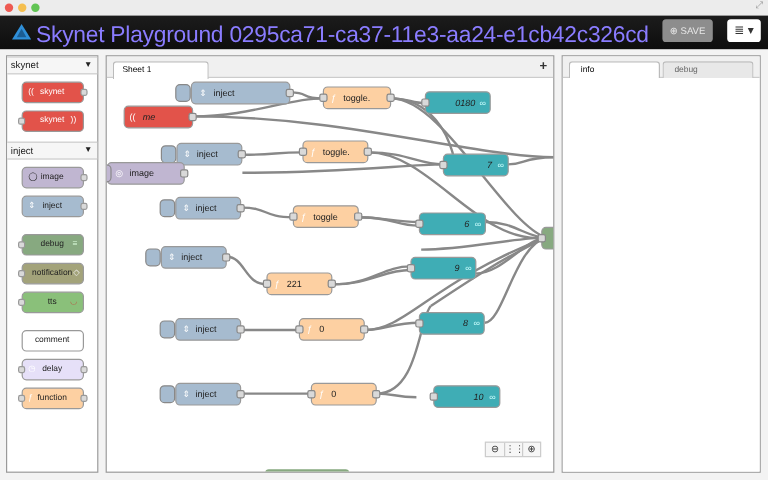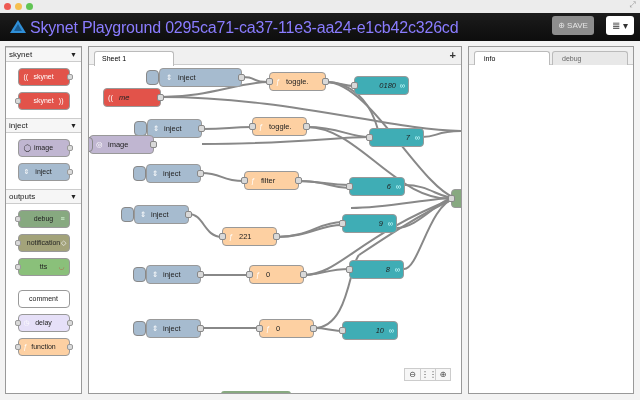--- a/index.html
+++ b/index.html
@@ -1,21 +1,21 @@
 <!DOCTYPE html>
 <html><head>
 <meta charset="utf-8">
 <style>
 *{box-sizing:border-box;margin:0;padding:0}
 html,body{width:640px;height:400px;overflow:hidden;background:#f3f3f3;font-family:"Liberation Sans",sans-serif}
 #titlebar{position:absolute;left:0;top:0;width:640px;height:13px;background:#ececec;}
 .tl{position:absolute;top:3px;width:7px;height:7px;border-radius:50%}
 #header{position:absolute;left:0;top:13px;width:640px;height:28px;background:linear-gradient(#1c1c1c,#0d0d0d);}
 #logo{position:absolute;left:9px;top:6px;width:18px;height:16px}
-#app-title{position:absolute;left:30px;top:6px;color:#8a7cff;font-size:16px;letter-spacing:-.2px;white-space:nowrap}
+#app-title{position:absolute;left:30px;top:6px;color:#8a7cff;font-size:19px;letter-spacing:-.2px;white-space:nowrap}
 #save-btn{position:absolute;left:552px;top:3px;width:42px;height:19px;background:#8d8d8d;border-radius:3px;color:#e6e6e6;font-size:8px;text-align:center;line-height:19px}
 #menu-btn{position:absolute;left:606px;top:3px;width:28px;height:19px;background:#fff;border-radius:3px;font-size:10px;text-align:center;line-height:19px;color:#333}
 #palette{position:absolute;left:5px;top:46px;width:77px;height:348px;background:#fff;border:1px solid #999;}
 .cat-h{height:15px;border-bottom:1px solid #ccc;border-top:1px solid #ccc;background:#f6f6f6;font-size:8px;padding-left:3px;line-height:14px;position:relative;color:#222}
 .cat-h .chev{position:absolute;right:4px;top:0;font-size:7px}
 .cat-body{padding:3px 0 2px 0}
 .pnode{position:relative;margin:3px auto 6px auto;width:52px;height:18px;border:1px solid #999;border-radius:4px;font-size:7px;line-height:16px;text-align:center;color:#222}
 .pport{position:absolute;top:5px;width:6px;height:6px;background:#d9d9d9;border:1px solid #999;border-radius:2px}
 #filter{position:absolute;left:0;bottom:0;width:100%;height:18px;border-top:1px solid #ccc;font-size:8px;color:#999;line-height:18px;padding-left:4px}
 #workspace{position:absolute;left:88px;top:46px;width:374px;height:348px;background:#fff;border:1px solid #999;overflow:hidden}
@@ -62,21 +62,20 @@
   <div class="cat-h"><span>skynet</span><span class="chev">▼</span></div>
   <div class="cat-body">
     <div class="pnode skynet"><span class="pport" style="right:-4px"></span><span style="position:absolute;left:5px">((</span><span>skynet</span></div>
     <div class="pnode skynet"><span class="pport" style="left:-4px"></span><span>skynet</span><span style="position:absolute;right:5px">))</span></div>
   </div>
   <div class="cat-h"><span>inject</span><span class="chev">▼</span></div>
   <div class="cat-body">
     <div class="pnode image"><span class="pport" style="right:-4px"></span><span style="position:absolute;left:5px">◯</span><span>image</span></div>
     <div class="pnode inject"><span class="pport" style="right:-4px"></span><span style="position:absolute;left:5px;color:#fff">⇕</span><span>inject</span></div>
   </div>
-  <div class="cat-h"><span>outputs</span><span class="chev">▼</span></div>
   <div class="cat-body">
     <div class="pnode" style="background:#87a980"><span class="pport" style="left:-4px"></span><span>debug</span><span style="position:absolute;right:4px;color:#dfd">≡</span></div>
     <div class="pnode" style="background:#a3a37a"><span class="pport" style="left:-4px"></span><span>notification</span><span style="position:absolute;right:2px;color:#eee">◇</span></div>
     <div class="pnode" style="background:#8ac07a"><span class="pport" style="left:-4px"></span><span>tts</span><span style="position:absolute;right:4px;color:#b54">◡</span></div>
   </div>
   <div class="cat-body">
     <div class="pnode" style="background:#fff"><span>comment</span></div>
     <div class="pnode" style="background:#e6e0f8"><span class="pport" style="left:-4px"></span><span class="pport" style="right:-4px"></span><span style="position:absolute;left:5px;color:#fff">◷</span><span>delay</span></div>
     <div class="pnode func"><span class="pport" style="left:-4px"></span><span class="pport" style="right:-4px"></span><span style="position:absolute;left:5px;color:#fff">ƒ</span><span>function</span></div>
   </div>
@@ -168,21 +167,21 @@
 
     <div class="node inject" style="left:57px;top:99px;width:55px">
       <span class="btn" style="left:-14px"></span>
       <span class="lbl" style="left:5px;color:#fff">⇕</span>
       <span class="lbl" style="left:16px">inject</span>
       <span class="port" style="right:-4px"></span>
     </div>
     <div class="node func" style="left:155px;top:106px;width:55px">
       <span class="port" style="left:-4px"></span>
       <span class="lbl" style="left:6px;color:#fff">ƒ</span>
-      <span class="lbl" style="left:16px">filter</span>
+      <span class="lbl" style="left:16px">toggle</span>
       <span class="port" style="right:-4px"></span>
     </div>
     <div class="node dbg" style="left:260px;top:112px;width:56px">
       <span class="port" style="left:-4px"></span>
       <span class="lbl" style="right:13px;font-style:italic">6</span>
       <span class="lbl" style="right:3px;color:#cff">∞</span>
     </div>
     <div class="node" style="left:362px;top:124px;width:20px;background:#87a980">
       <span class="port" style="left:-4px"></span>
     </div>
@@ -228,21 +227,21 @@
       <span class="lbl" style="left:5px;color:#fff">⇕</span>
       <span class="lbl" style="left:16px">inject</span>
       <span class="port" style="right:-4px"></span>
     </div>
     <div class="node func" style="left:170px;top:254px;width:55px">
       <span class="port" style="left:-4px"></span>
       <span class="lbl" style="left:6px;color:#fff">ƒ</span>
       <span class="lbl" style="left:16px">0</span>
       <span class="port" style="right:-4px"></span>
     </div>
-    <div class="node dbg" style="left:253px;top:256px;width:56px">
+    <div class="node dbg" style="left:272px;top:256px;width:56px">
       <span class="port" style="left:-4px"></span>
       <span class="lbl" style="right:13px;font-style:italic">10</span>
       <span class="lbl" style="right:3px;color:#cff">∞</span>
     </div>
 
     <div style="position:absolute;left:132px;top:326px;width:70px;height:6px;background:#87a980;border-radius:3px 3px 0 0"></div>
 
     <div id="zoom-ctrl">
       <span style="border-left:none">⊖</span>
       <span>⋮⋮</span>

